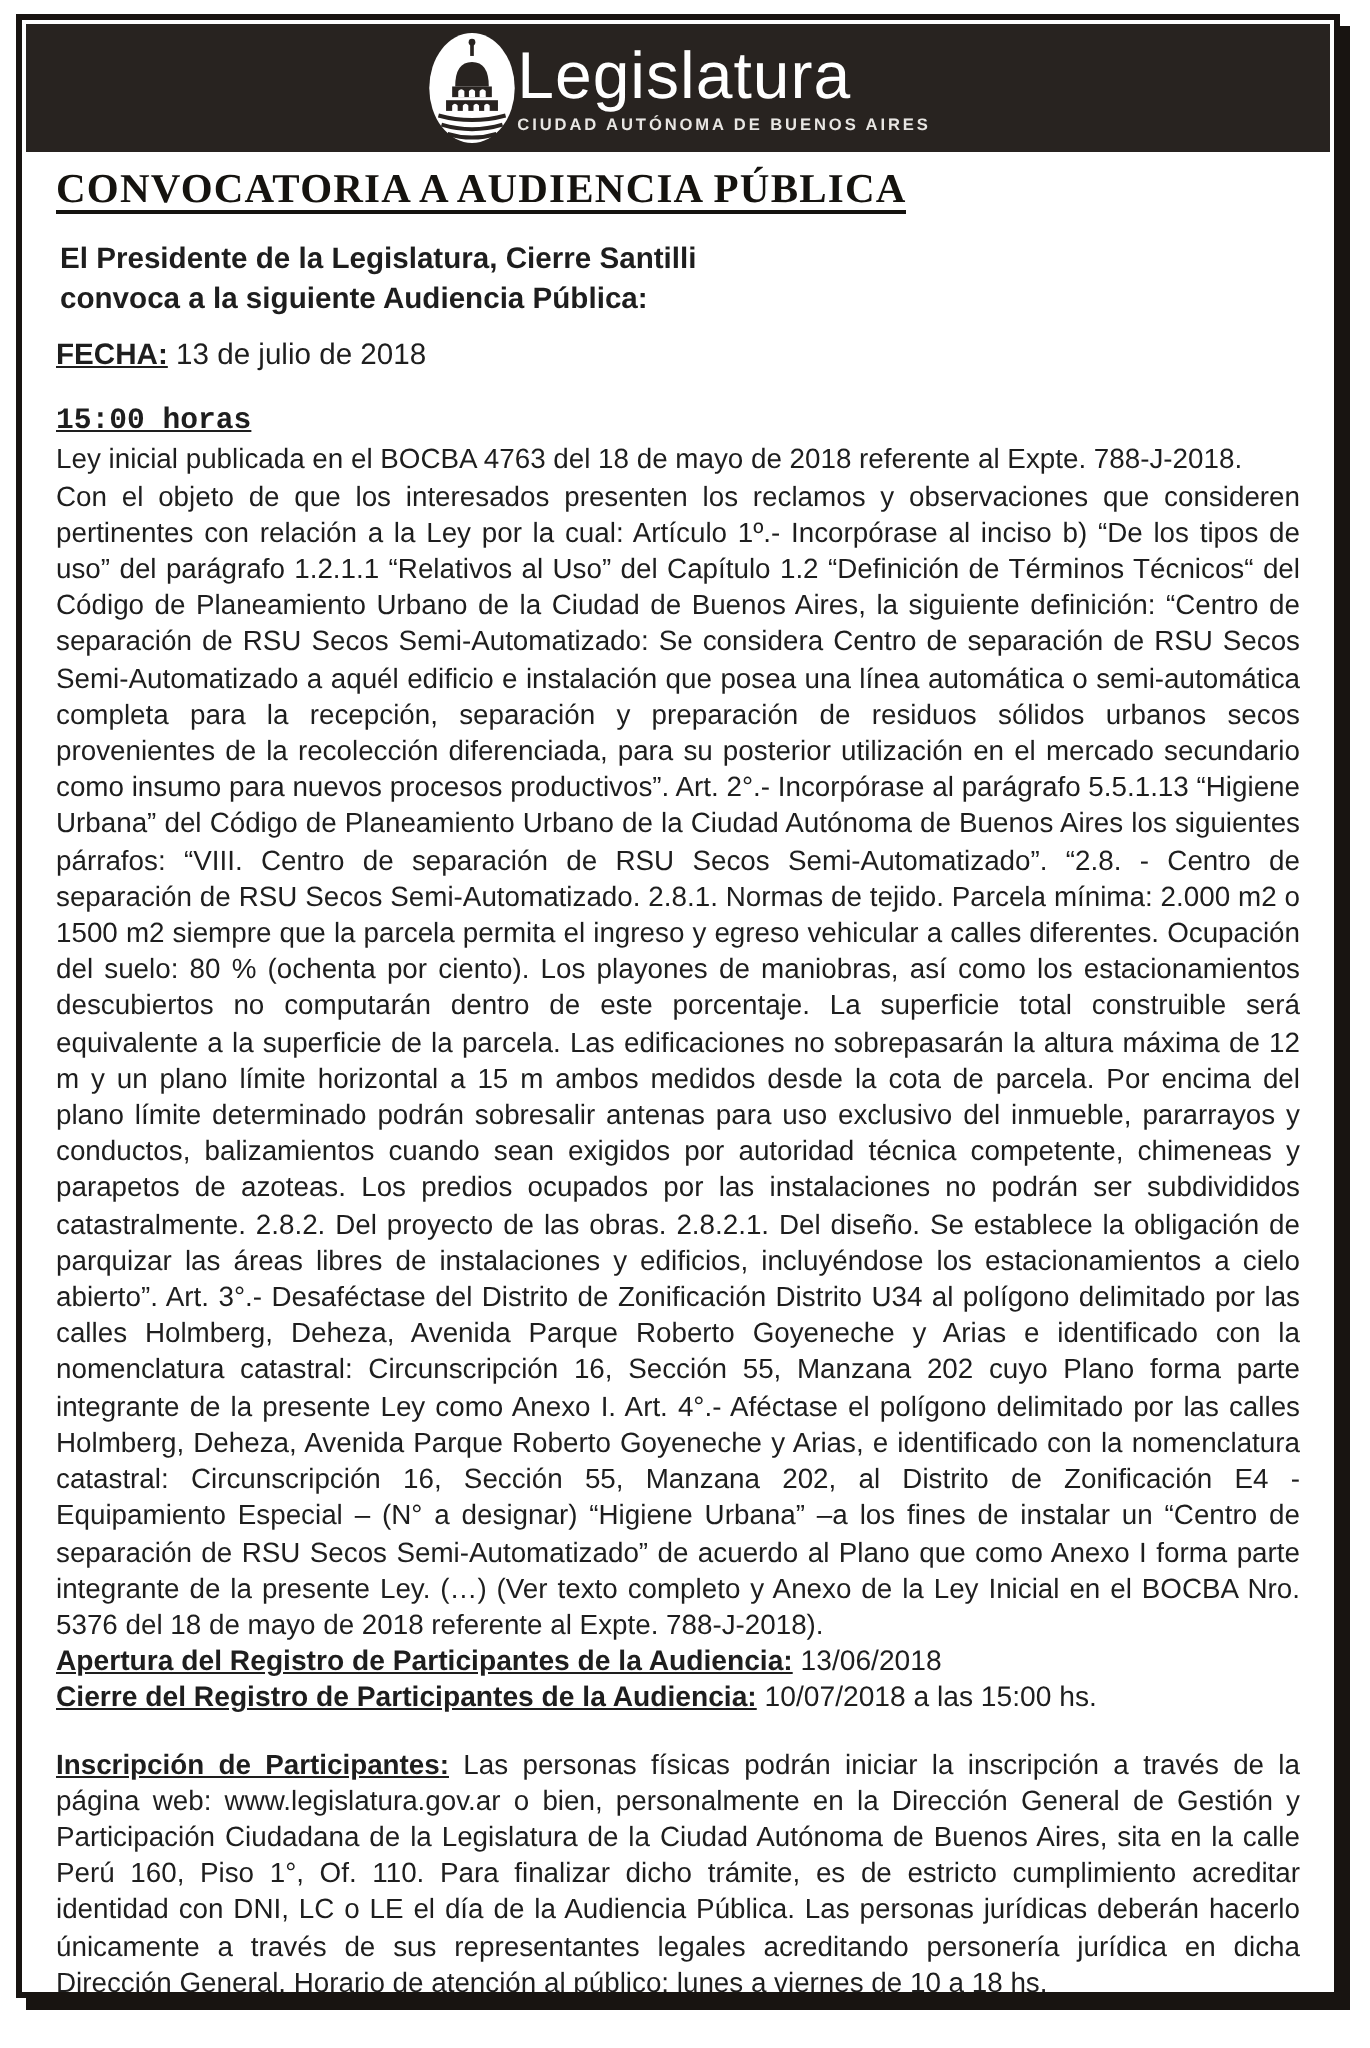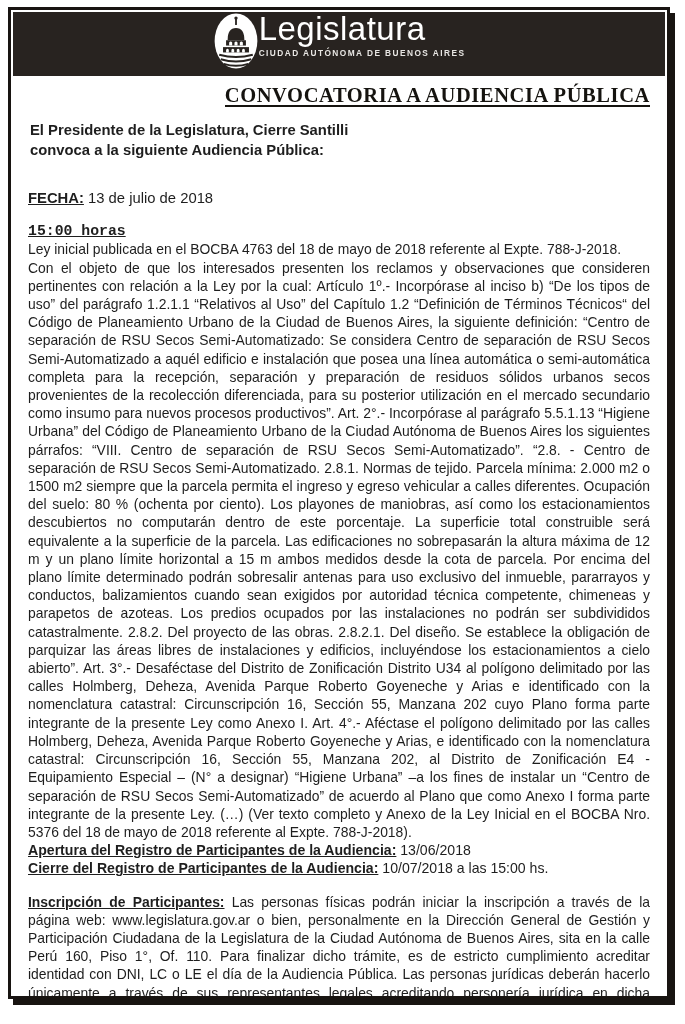--- a/index.html
+++ b/index.html
@@ -19,21 +19,21 @@
     background: #ffffff;
     box-sizing: border-box;
     overflow: hidden;
   }
   
   .header-bar {
     margin: 2px;
     height: 64px;
     background: #282320;
     display: flex;
-    align-items: flex-start;
+    align-items: center;
     justify-content: center;
   }
   .logo-icon { display: block; width: 46px; height: 58px; }
   .brand { display: flex; flex-direction: column; }
   .brand-name {
     color: #ffffff;
     font-size: 33px;
     font-weight: 500;
     line-height: 34px;
     letter-spacing: 0.5px;
@@ -44,40 +44,40 @@
     font-weight: bold;
     letter-spacing: 1.45px;
     margin-top: 2px;
   }
   
   .content {
     padding: 0 17px;
     font-size: 13.9px;
     line-height: 18.2px;
   }
-  .title-row { text-align: right; margin: 10px 0 0 0; }
+  .title-row { text-align: left; margin: 10px 0 0 0; }
   .title {
     font-family: "Liberation Serif", serif;
     font-size: 20.5px;
     font-weight: bold;
     letter-spacing: 0.6px;
     color: #15130f;
     border-bottom: 2.5px solid #15130f;
     padding-bottom: 1px;
     display: inline-block;
   }
   p { margin: 0; }
   .intro {
     margin-top: 13px;
     font-weight: bold;
     font-size: 14.8px;
     line-height: 20px;
     padding-left: 2px;
   }
-  .details { margin-top: 28px; font-size: 14.8px; line-height: 20px; }
+  .details { margin-top: 8px; font-size: 14.8px; line-height: 20px; }
   .lbl { font-weight: bold; text-decoration: underline; }
   .session-head {
     margin-top: 14px;
     font-size: 14.8px;
     font-weight: bold;
     text-decoration: underline;
     font-family: Liberation Mono, monospace;
   }
   .body-just { text-align: justify; }
   .registry-line { font-size: 14.1px; }

